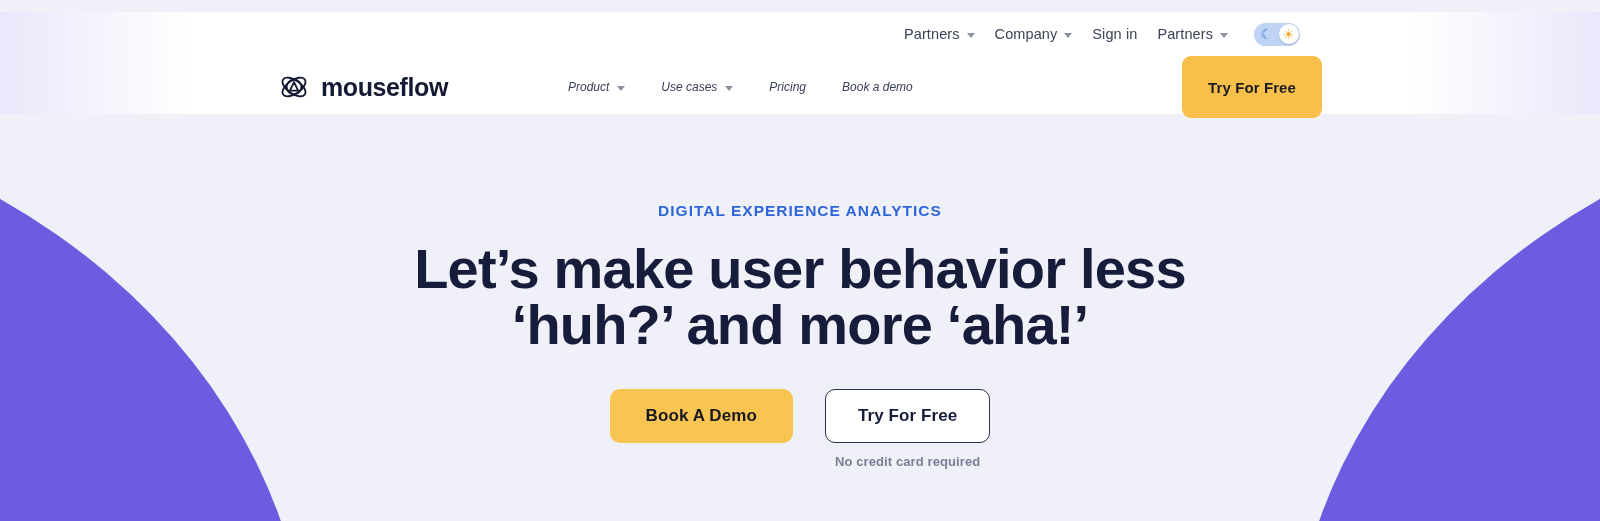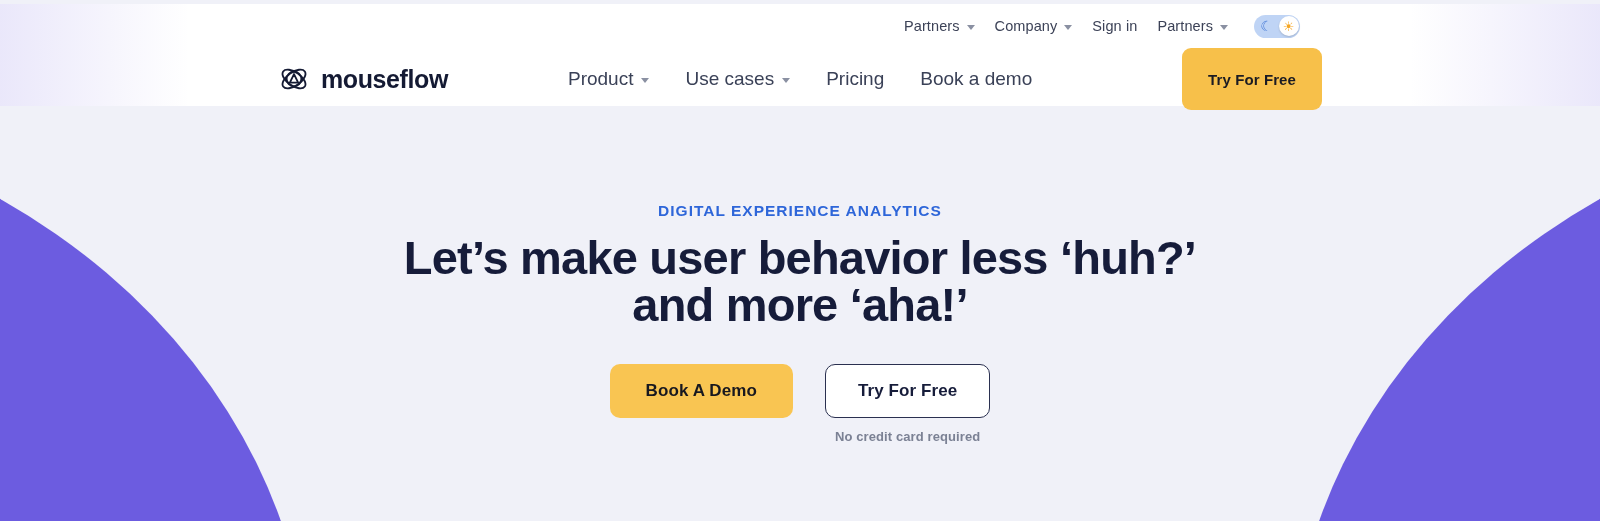--- a/index.html
+++ b/index.html
@@ -53,21 +53,21 @@
   .blob-right {
     right: -1080px;
     top: 100px;
     width: 1390px;
     height: 1180px;
   }
 
   
   .header-shell {
     position: absolute;
-    left: 0; top: 4px;
+    left: 0; top: 12px;
     width: 1600px;
     height: 102px;
     background: #FFFFFF;
     z-index: 20;
   }
   .header-shell::before {
     
     content: "";
     position: absolute;
     left: 0; top: 0; bottom: 0; width: 190px;
@@ -179,25 +179,26 @@
   .mainnav {
     display: flex;
     align-items: center;
     gap: 0px;
     margin-left: 102px;
   }
   .nav-item {
     display: flex;
     align-items: center;
     gap: 8px;
-    font-size: 19px;
+    font-size: 12px;
     color: #3A4157;
     padding: 8px 18px;
     cursor: pointer;
     white-space: nowrap;
+    font-style: italic;
   }
 
   .nav-cta {
     margin-left: auto;
     background: #F7C04A;
     color: #1B1B22;
     font-size: 15px;
     font-weight: 700;
     border: none;
     border-radius: 9px;
@@ -224,24 +225,24 @@
   .eyebrow {
     margin-top: 96px;
     font-size: 15.5px;
     font-weight: 700;
     letter-spacing: 1.0px;
     color: #2E66D9;
     text-transform: uppercase;
   }
 
   .headline {
-    margin-top: 14px;
+    margin-top: 21px;
     max-width: 800px;
     text-align: center;
-    font-size: 47px;
+    font-size: 56px;
     line-height: 1.0;
     font-weight: 700;
     color: #161C3A;
     letter-spacing: -0.8px;
   }
 
   .cta-row {
     margin-top: 36px;
     display: flex;
     align-items: flex-start;

